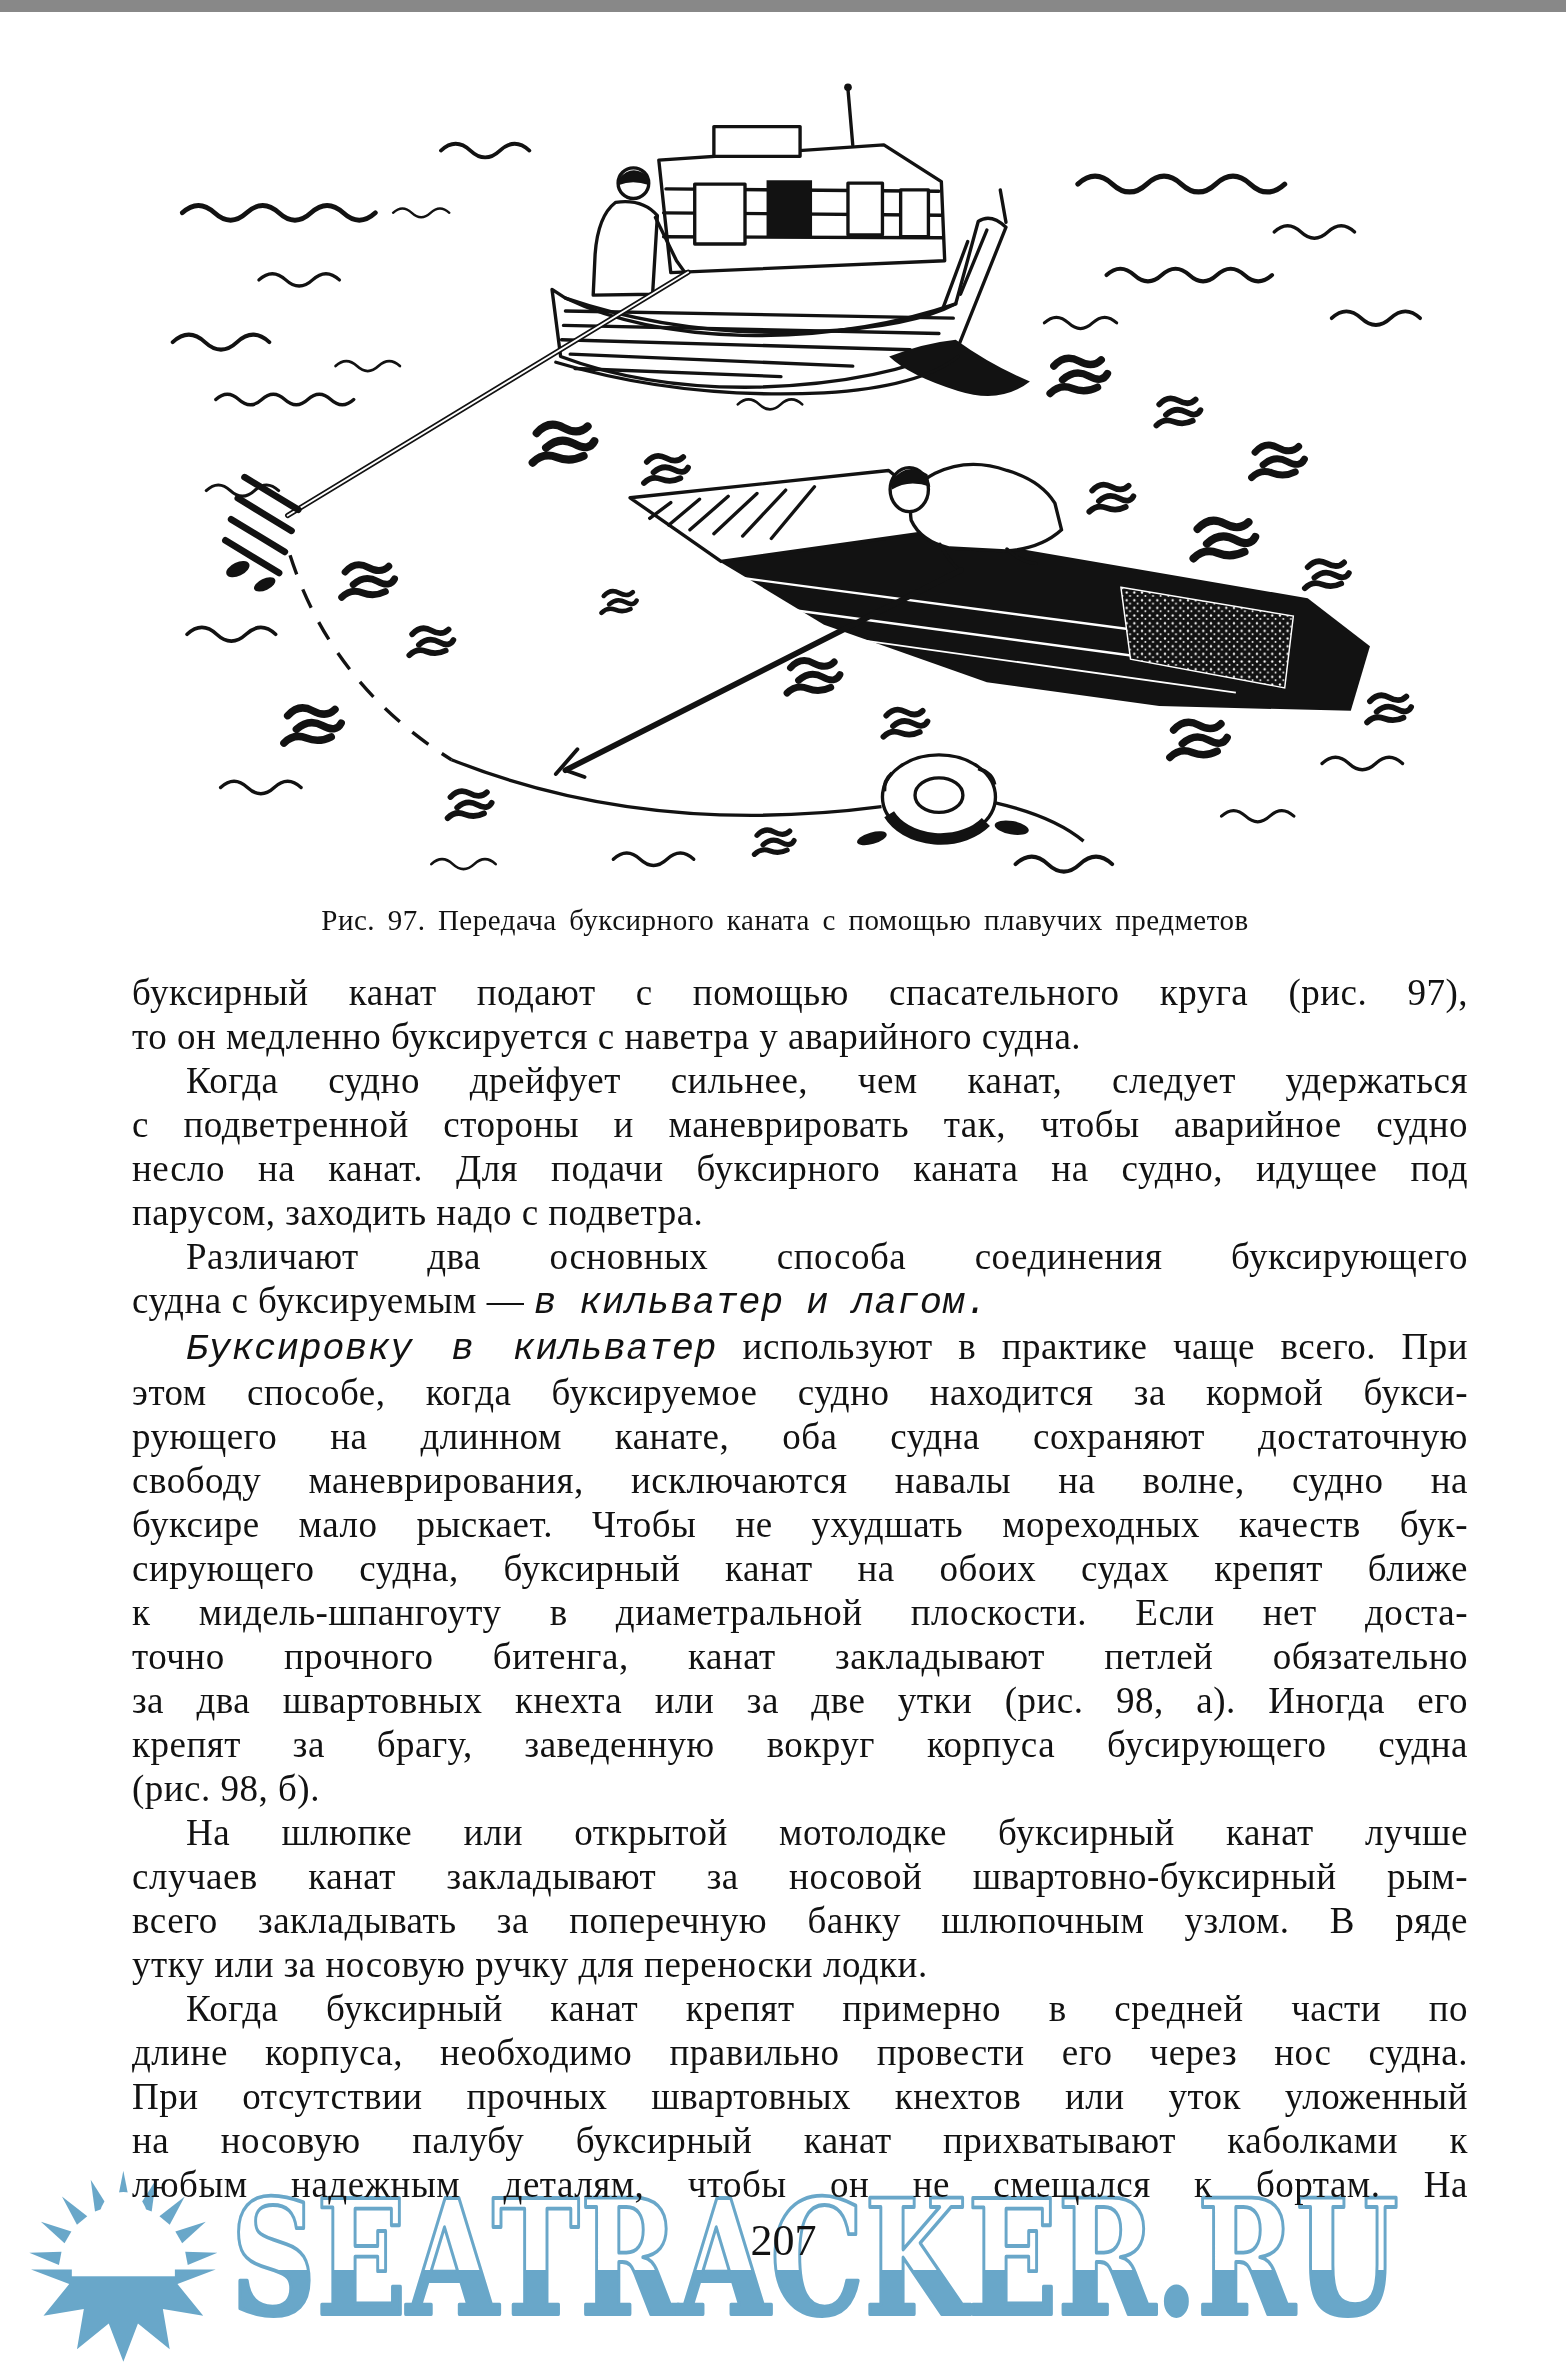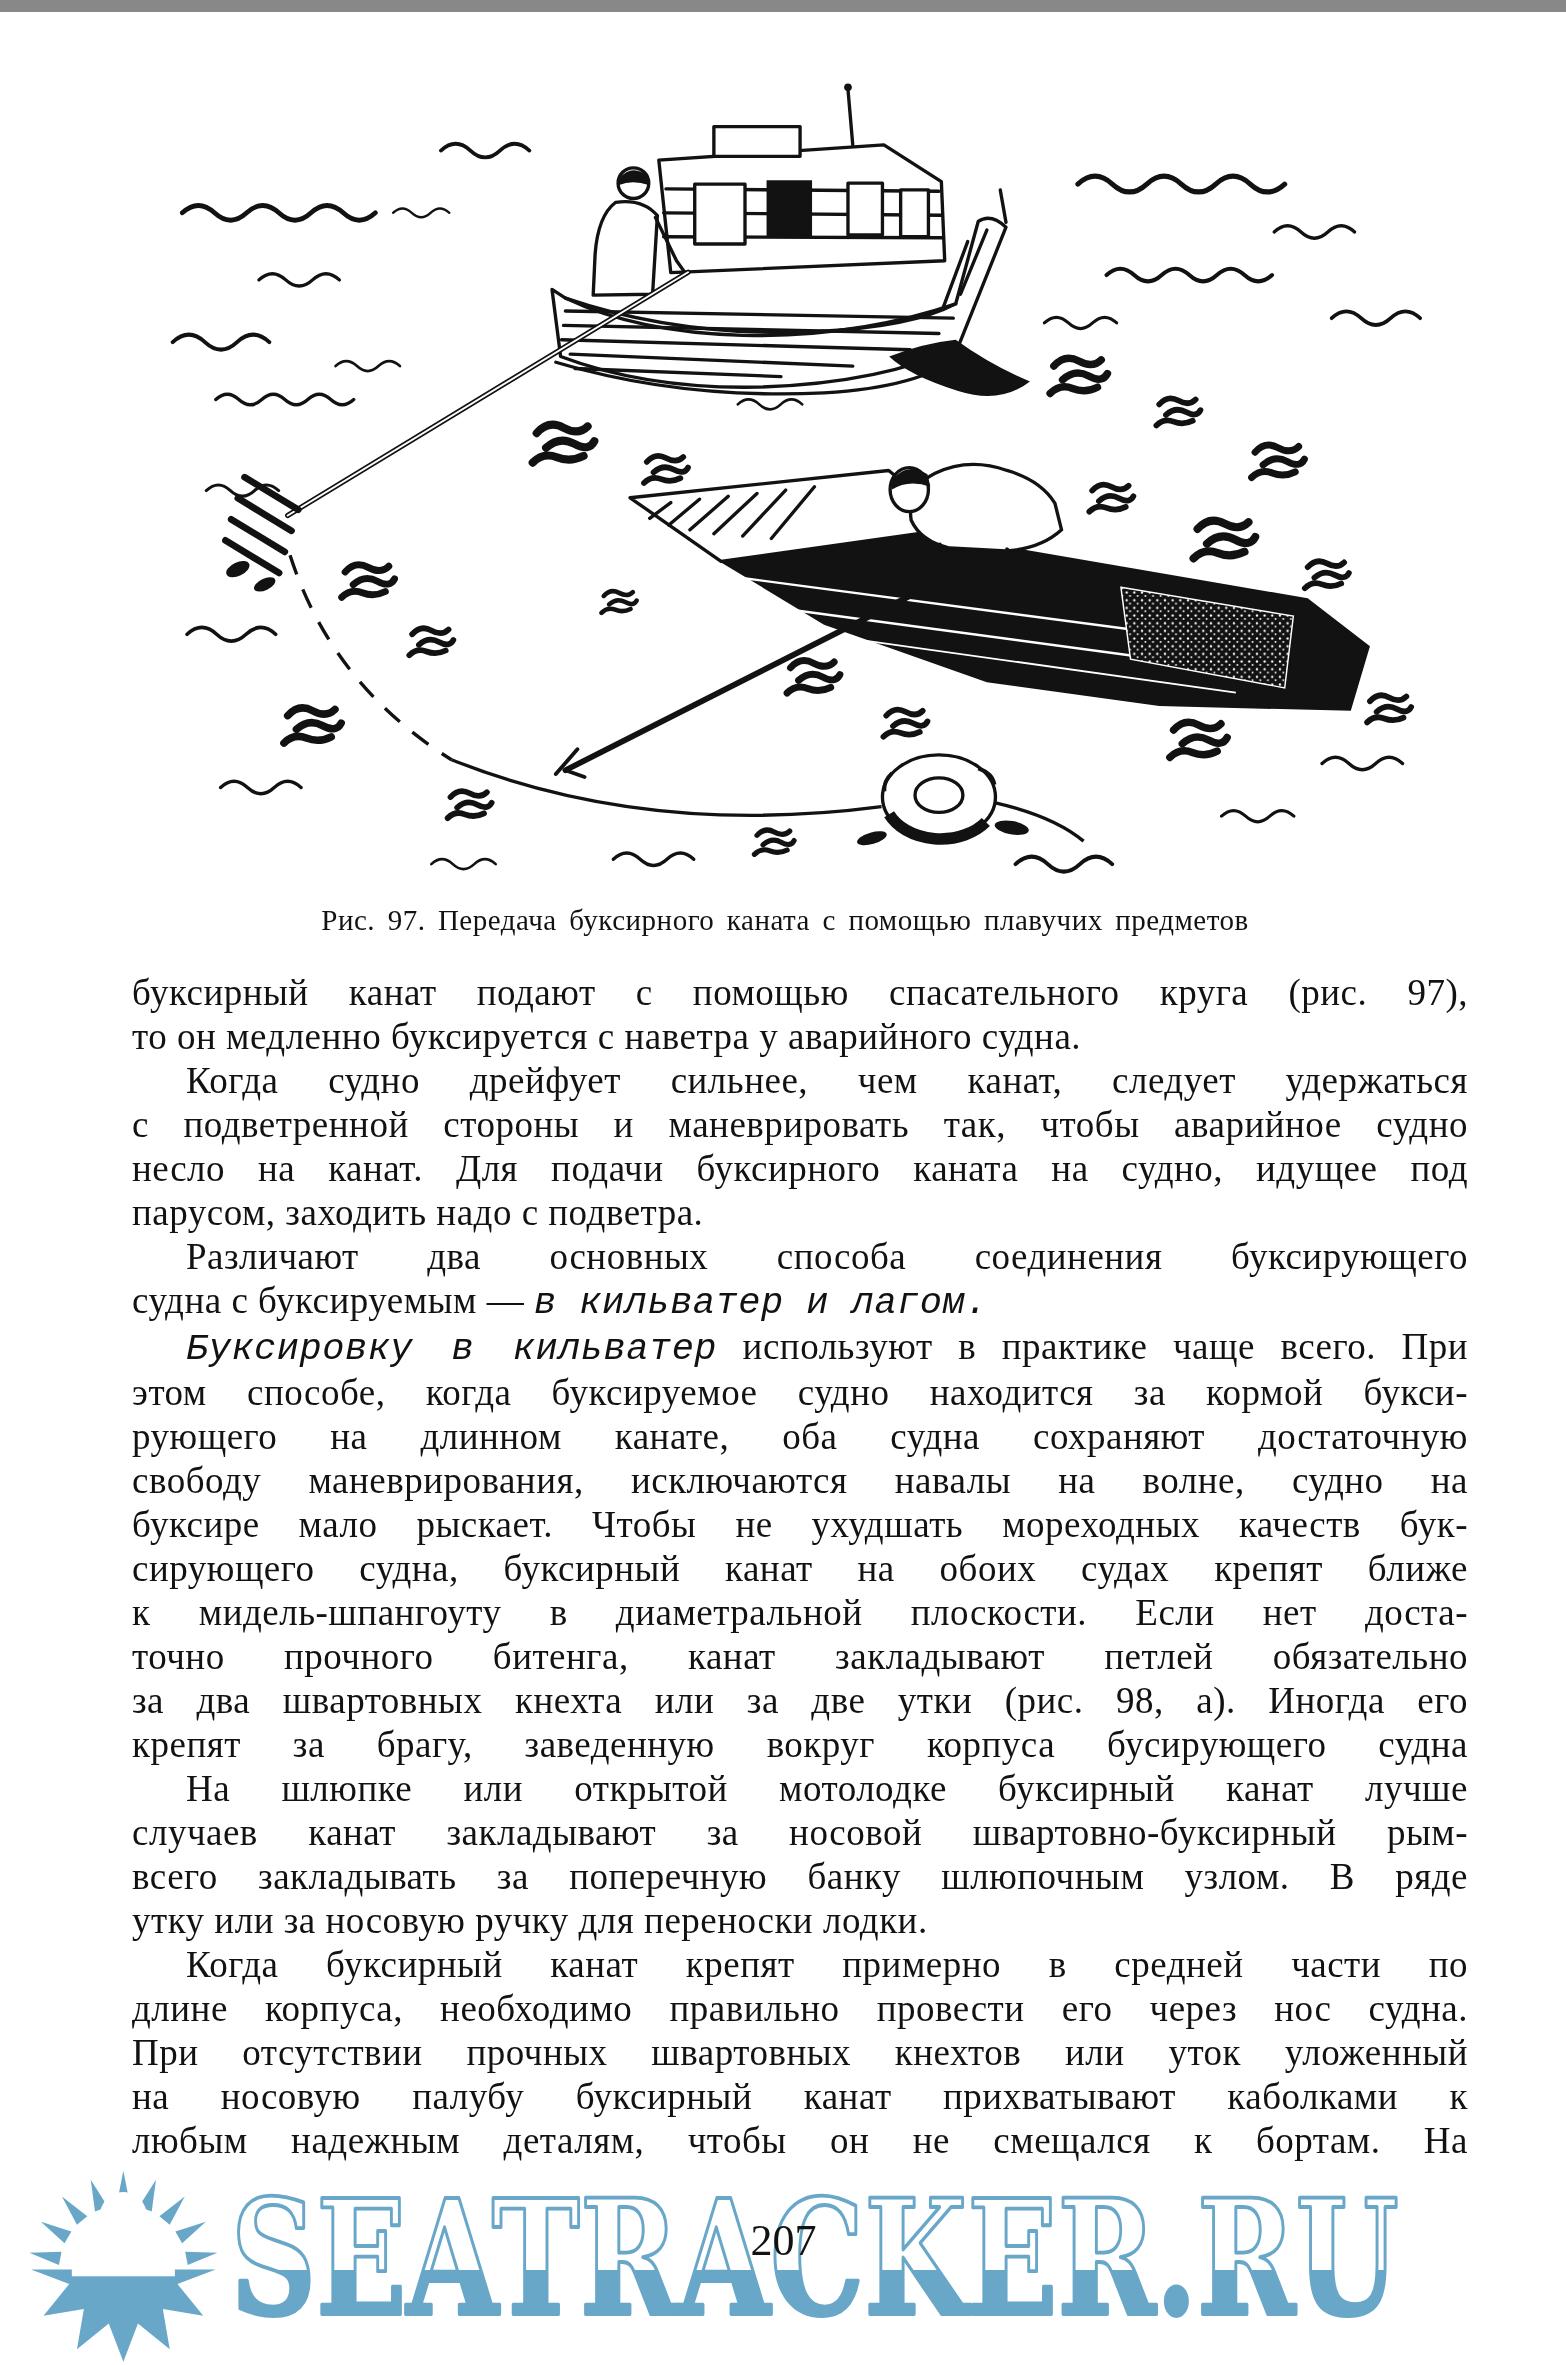--- a/index.html
+++ b/index.html
@@ -228,20 +228,21 @@
       <div class="line indent"><span class="it">Буксировку в кильватер</span><span> используют в практике чаще всего. При</span></div>
       <div class="line"><span>этом способе, когда буксируемое судно находится за кормой букси-</span></div>
       <div class="line"><span>рующего на длинном канате, оба судна сохраняют достаточную</span></div>
       <div class="line"><span>свободу маневрирования, исключаются навалы на волне, судно на</span></div>
       <div class="line"><span>буксире мало рыскает. Чтобы не ухудшать мореходных качеств бук-</span></div>
       <div class="line"><span>сирующего судна, буксирный канат на обоих судах крепят ближе</span></div>
       <div class="line"><span>к мидель-шпангоуту в диаметральной плоскости. Если нет доста-</span></div>
       <div class="line"><span>точно прочного битенга, канат закладывают петлей обязательно</span></div>
       <div class="line"><span>за два швартовных кнехта или за две утки (рис. 98, а). Иногда его</span></div>
       <div class="line"><span>крепят за брагу, заведенную вокруг корпуса бусирующего судна</span></div>
+      <div class="line last"><span>(рис. 98, б).</span></div>
       <div class="line indent"><span>На шлюпке или открытой мотолодке буксирный канат лучше</span></div>
       <div class="line"><span>случаев канат закладывают за носовой швартовно-буксирный рым-</span></div>
       <div class="line"><span>всего закладывать за поперечную банку шлюпочным узлом. В ряде</span></div>
       <div class="line last"><span>утку или за носовую ручку для переноски лодки.</span></div>
       <div class="line indent"><span>Когда буксирный канат крепят примерно в средней части по</span></div>
       <div class="line"><span>длине корпуса, необходимо правильно провести его через нос судна.</span></div>
       <div class="line"><span>При отсутствии прочных швартовных кнехтов или уток уложенный</span></div>
       <div class="line"><span>на носовую палубу буксирный канат прихватывают каболками к</span></div>
       <div class="line"><span>любым надежным деталям, чтобы он не смещался к бортам. На</span></div>
     </div>

